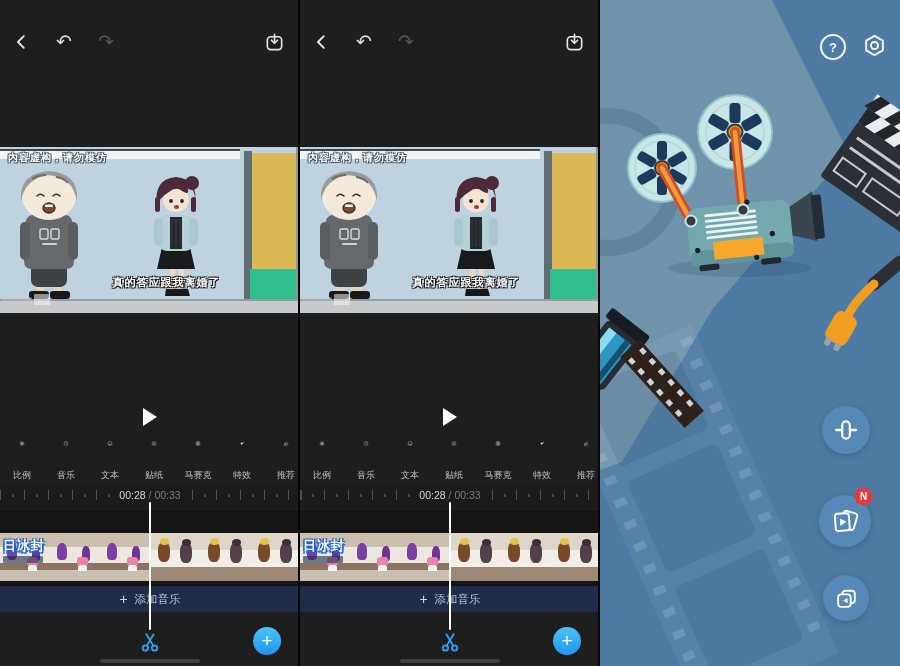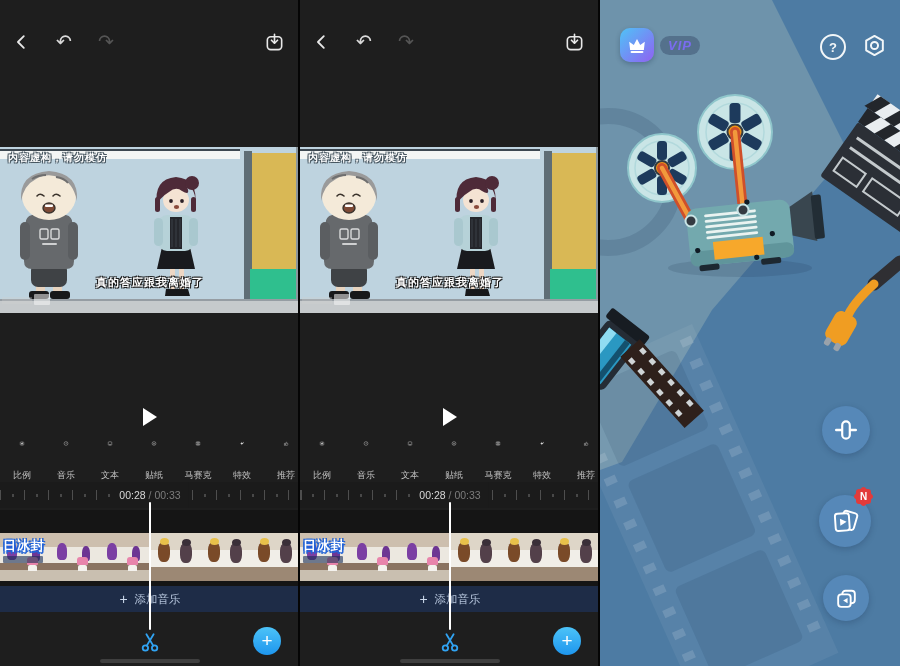--- a/index.html
+++ b/index.html
@@ -12,21 +12,21 @@
 
   
   .topbar{position:absolute;top:30px;left:0;width:100%;height:32px;}
   .tb-ic{position:absolute;top:0;width:24px;height:24px;display:flex;align-items:center;justify-content:center;}
   .tb-back{left:10px;}
   .tb-undo{left:52px;font-size:19px;color:#d9d9d9;line-height:22px;}
   .tb-redo{left:94px;font-size:19px;color:#555;line-height:22px;}
   .tb-export{left:262px;}
 
   
-  .scene{position:absolute;top:147px;left:0;width:300px;height:166px;background:#bed3df;overflow:hidden;}
+  .scene{position:absolute;top:147px;left:0;width:300px;height:166px;background:#bed3df;overflow:hidden;padding-left:33px;}
   .whiteboard{position:absolute;top:2px;left:0;width:240px;height:8px;background:#f3f5f4;border-top:2px solid #3c4750;}
   .col-slate{position:absolute;top:4px;left:244px;width:8px;height:148px;background:#5f6d75;}
   .col-yellow{position:absolute;top:6px;left:252px;width:44px;height:116px;background:#d9b855;}
   .col-green{position:absolute;top:122px;left:250px;width:50px;height:30px;background:#2fbf8e;}
   .col-edge{position:absolute;top:0;left:296px;width:4px;height:152px;background:#8b969c;}
   .floor{position:absolute;top:152px;left:0;width:300px;height:14px;background:#c6cacc;border-top:2px solid #969da3;box-sizing:border-box;}
   .disclaimer{position:absolute;top:4px;left:8px;font-size:10px;font-weight:bold;color:#fff;letter-spacing:1px;
     text-shadow:-1px -1px 0 #46555f,1px -1px 0 #46555f,-1px 1px 0 #46555f,1px 1px 0 #46555f;}
   .subtitle{position:absolute;top:128px;left:0;width:100%;text-align:center;font-size:11px;font-weight:bold;color:#fff;letter-spacing:1px;
     text-shadow:-1px -1px 0 #1a1a1a,1px -1px 0 #1a1a1a,-1px 1px 0 #1a1a1a,1px 1px 0 #1a1a1a;}
@@ -630,29 +630,20 @@
             <circle cx="150" cy="203" r="2.6"></circle>
               <circle cx="154" cy="259" r="2.6"></circle>
               <circle cx="172" cy="237" r="2.6"></circle>
           </g>
         </g>
         <circle cx="91" cy="221" r="5.5" fill="#343b42" stroke="#c9e5e6" stroke-width="2"></circle>
         <circle cx="143" cy="210" r="5.5" fill="#343b42" stroke="#c9e5e6" stroke-width="2"></circle>
       </g>
     </svg>
 
-    <div class="vip">
-      <div class="vip-box">
-        <svg viewBox="0 0 24 24" width="22" height="22">
-          <path d="M4.5,17.5 L3.5,8.5 L8.5,12 L12,5.5 L15.5,12 L20.5,8.5 L19.5,17.5 Z" fill="#fff"></path>
-          <rect x="5" y="18.5" width="14" height="2.2" rx="1.1" fill="#fff"></rect>
-        </svg>
-      </div>
-      <span class="vip-tag">VIP</span>
-    </div>
 
     <div class="help">
       <span>?</span>
     </div>
 
     <svg class="gear" viewBox="0 0 24 24">
       <path d="M12,2.8 L20,7.4 L20,16.6 L12,21.2 L4,16.6 L4,7.4 Z" fill="none" stroke="#f2f6f8" stroke-width="1.9" stroke-linejoin="round"></path>
       <circle cx="12" cy="12" r="3.4" fill="none" stroke="#f2f6f8" stroke-width="1.9"></circle>
     </svg>
 

